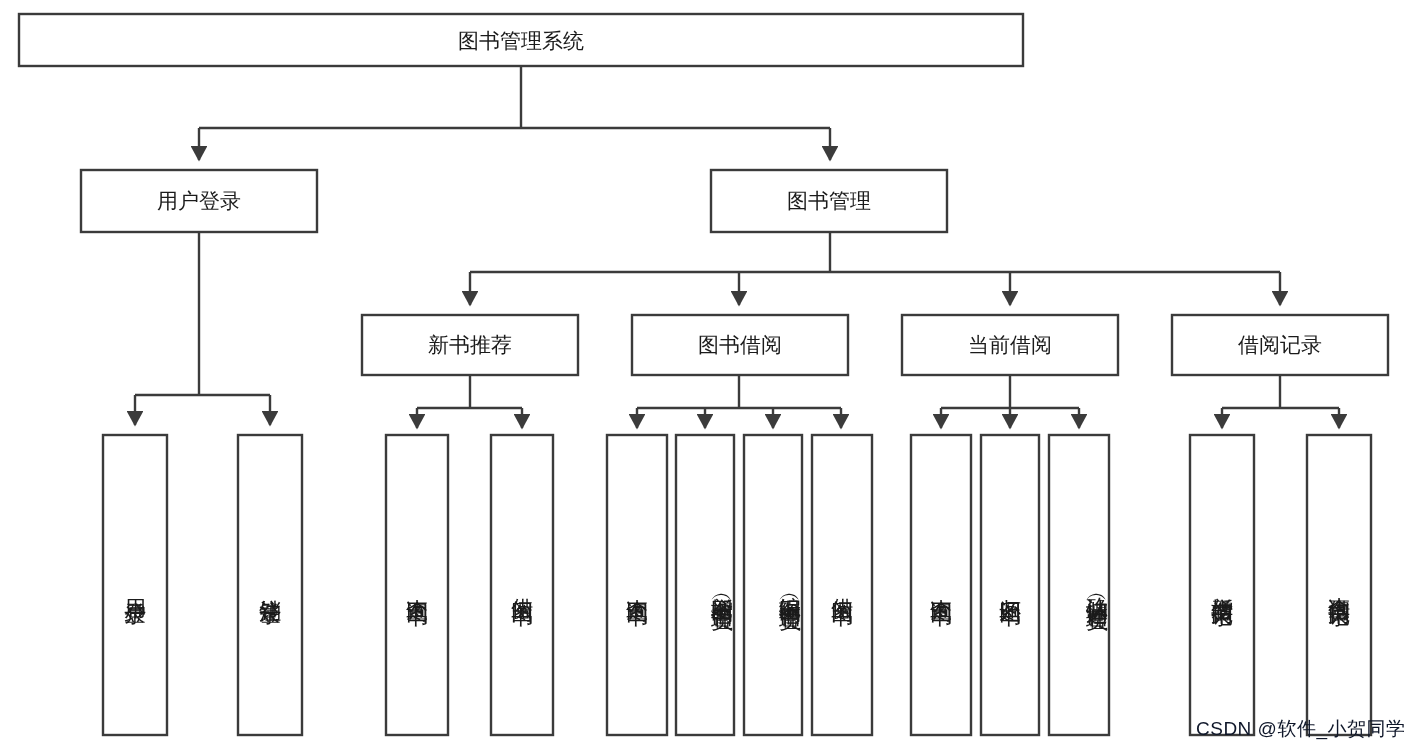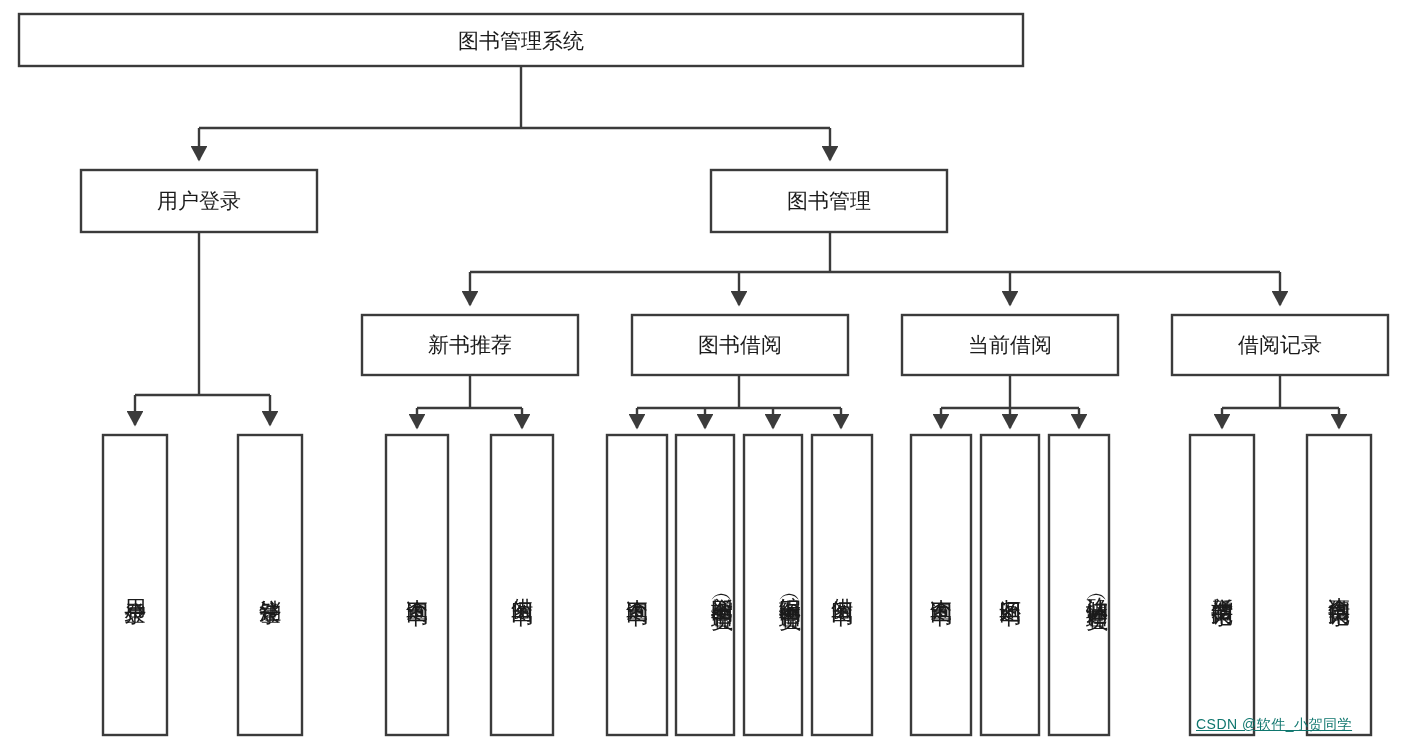--- a/index.html
+++ b/index.html
@@ -58,25 +58,24 @@
     display: flex;
     align-items: center;
     justify-content: center;
     letter-spacing: 2px;
     white-space: nowrap;
     pointer-events: none;
   }
   .watermark {
     position: absolute;
     font-family: "Liberation Sans", "DejaVu Sans", sans-serif;
-    font-size: 14px;
-    color: #0f766e;
+    font-size: 19px;
+    color: #0f172a;
     letter-spacing: 0.5px;
     white-space: nowrap;
-    text-decoration: underline;
   }
 </style>
 </head>
 <body>
 
 <div id="diagram-root">
 
   <svg id="tree-svg" viewBox="0 0 1405 747">
     <defs>
       <marker id="arrow" viewBox="0 0 12 12" refX="10" refY="6" markerWidth="7" markerHeight="7" orient="auto-start-reverse">

